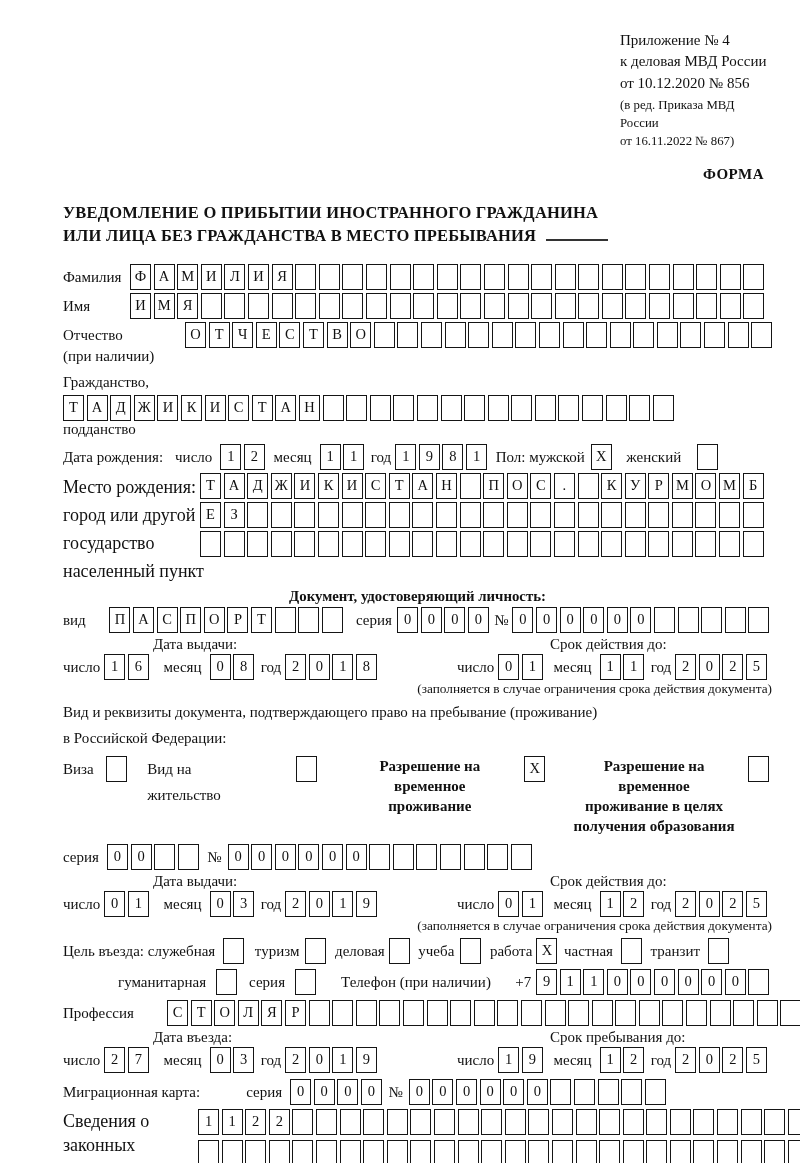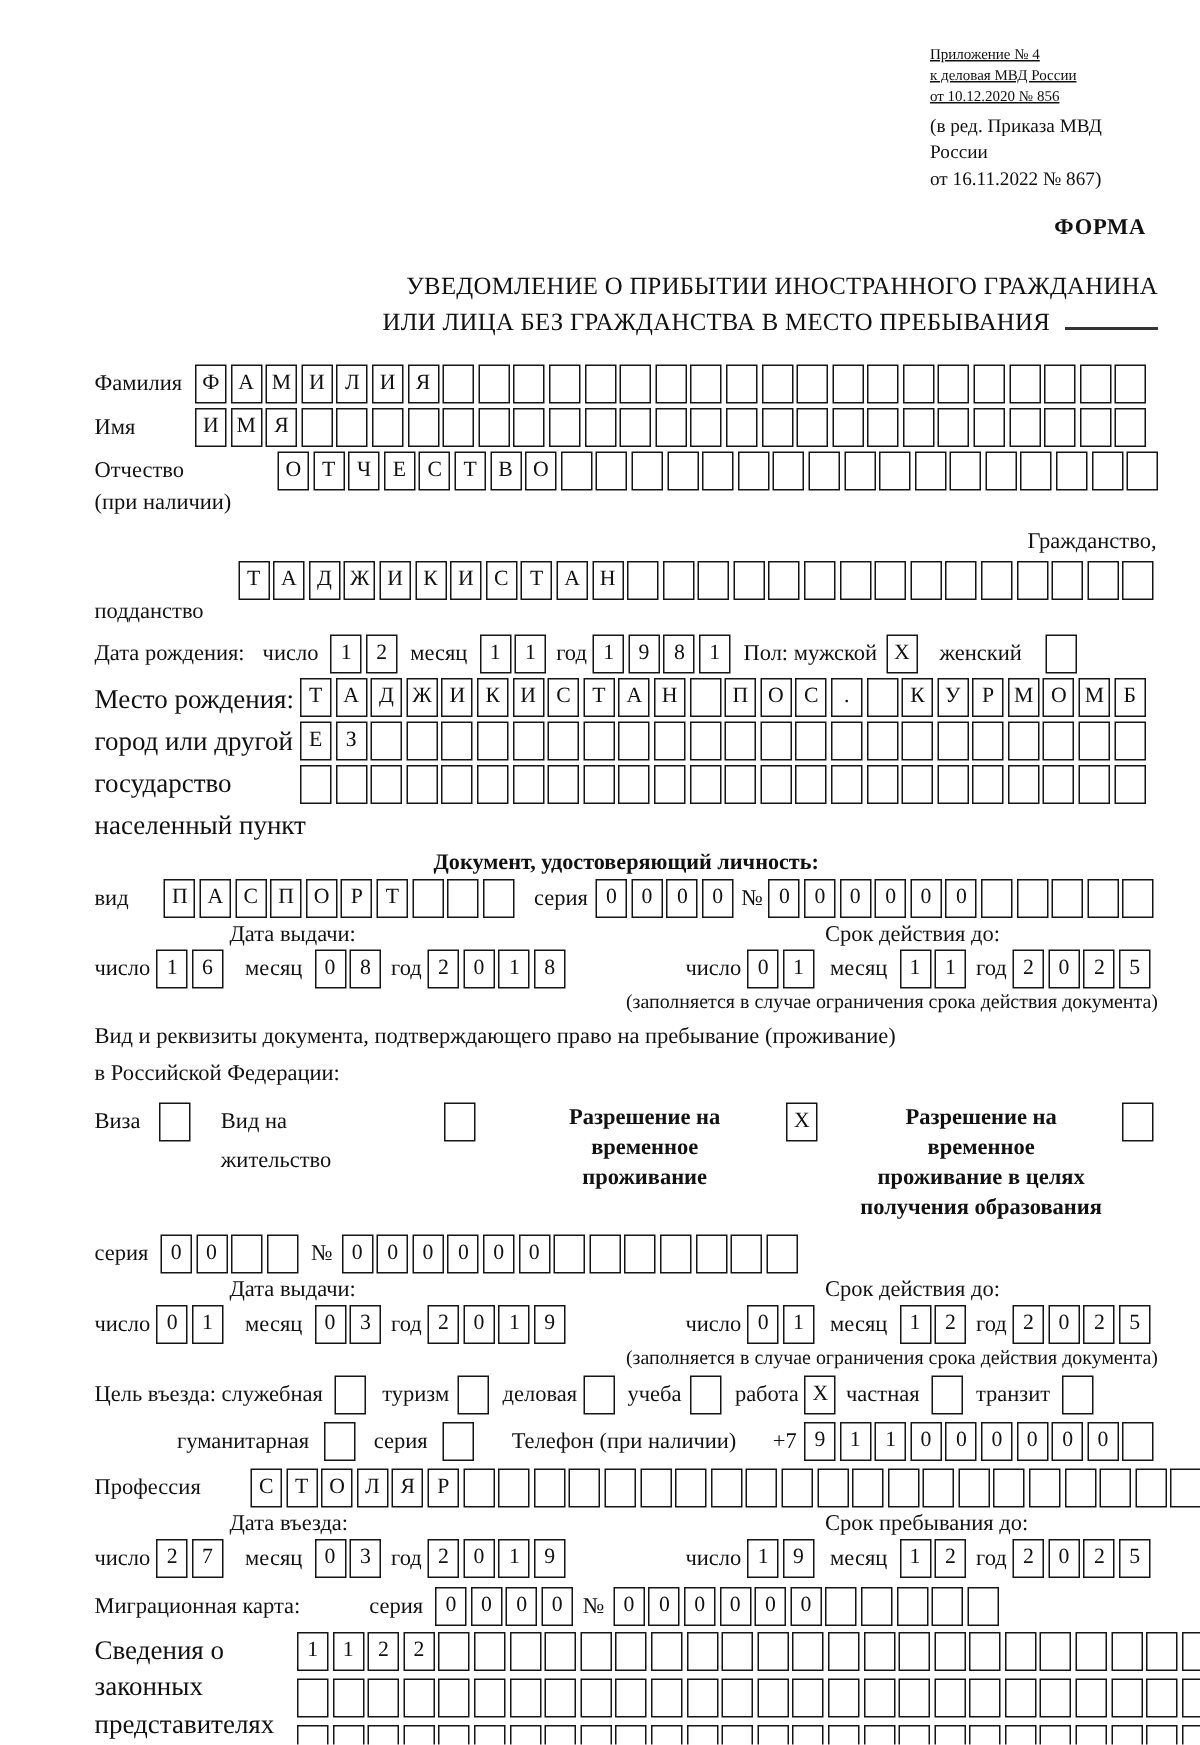--- a/index.html
+++ b/index.html
@@ -4,40 +4,40 @@
 <style>
   html,body{margin:0;padding:0;background:#fff;}
   body{
     width:800px;height:1163px;
     font-family:"Liberation Serif","DejaVu Serif",serif;
     color:#111;font-size:15px;position:relative;overflow:hidden;
   }
   .page{padding:30px 28px 0 63px;}
 
   
-  .appendix{margin-left:557px;font-size:10px;line-height:1.42;text-decoration:underline;}
+  .appendix{margin-left:557px;font-size:15px;line-height:1.42;}
   .edition{margin-left:557px;font-size:12.8px;line-height:1.4;margin-top:3px;}
   .forma{ text-align:right;font-weight:bold;font-size:15px;margin-top:15px;padding-right:8px;letter-spacing:.5px;}
 
   
-  .title{ text-align:right;font-weight:normal;font-size:16.5px;line-height:1.42;margin-top:18px;letter-spacing:.2px;}
+  .title{ text-align:left;font-weight:bold;font-size:16.5px;line-height:1.42;margin-top:18px;letter-spacing:.2px;}
   .blank-line{display:inline-block;width:62px;border-bottom:2px solid #333;height:14px;margin-left:10px;}
   .sec-heading{font-weight:bold;font-size:15.2px;margin-top:24px;letter-spacing:.2px;}
 
   .form{margin-top:17px;}
 
   
   .boxes{display:flex;flex-wrap:nowrap;align-items:flex-start;}
   .box{
     flex:0 0 auto;box-sizing:border-box;
     width:21px;height:26px;border:1.7px solid #151515;
     margin-right:2.6px;text-align:center;line-height:22px;
     font-size:14.5px;background:#fff;
   }
-  .crow{display:flex;align-items:flex-end;margin-bottom:3px;}
+  .crow{display:flex;align-items:flex-start;margin-bottom:3px;}
   .lbl{font-size:15px;line-height:26px;flex:0 0 auto;white-space:nowrap;}
   .sublbl{font-size:15px;line-height:20px;margin-top:-2px;margin-bottom:3px;}
 
   .w-surname{width:67px;}
   .w-patron{width:122px;}
   .w-citizen{width:87px;}
 
   
   .seg{display:flex;align-items:flex-start;margin-bottom:3px;}
   .seg .t{line-height:26px;white-space:nowrap;}

